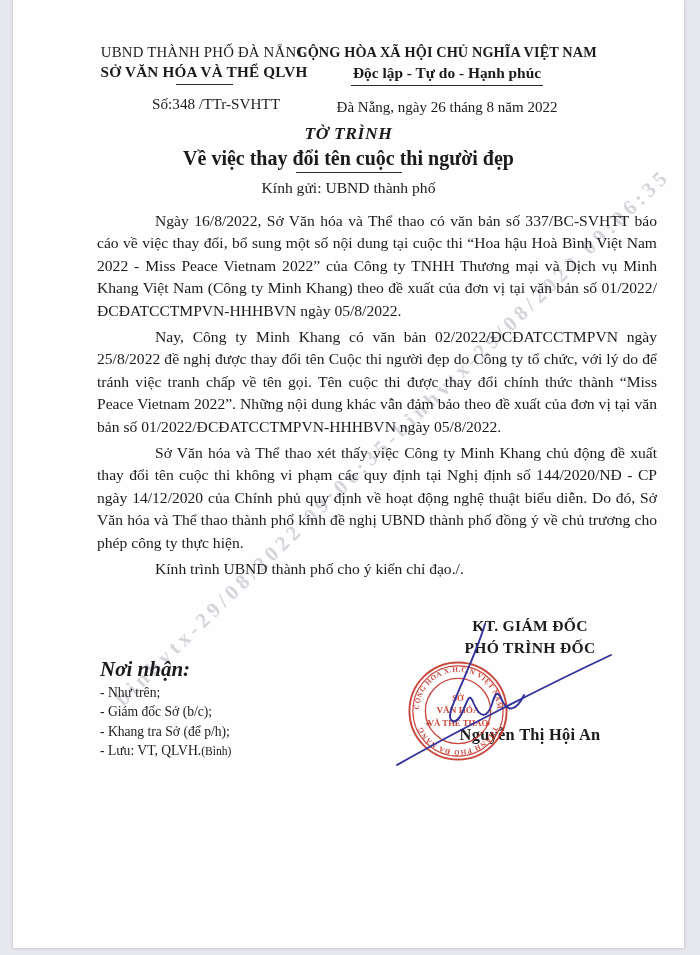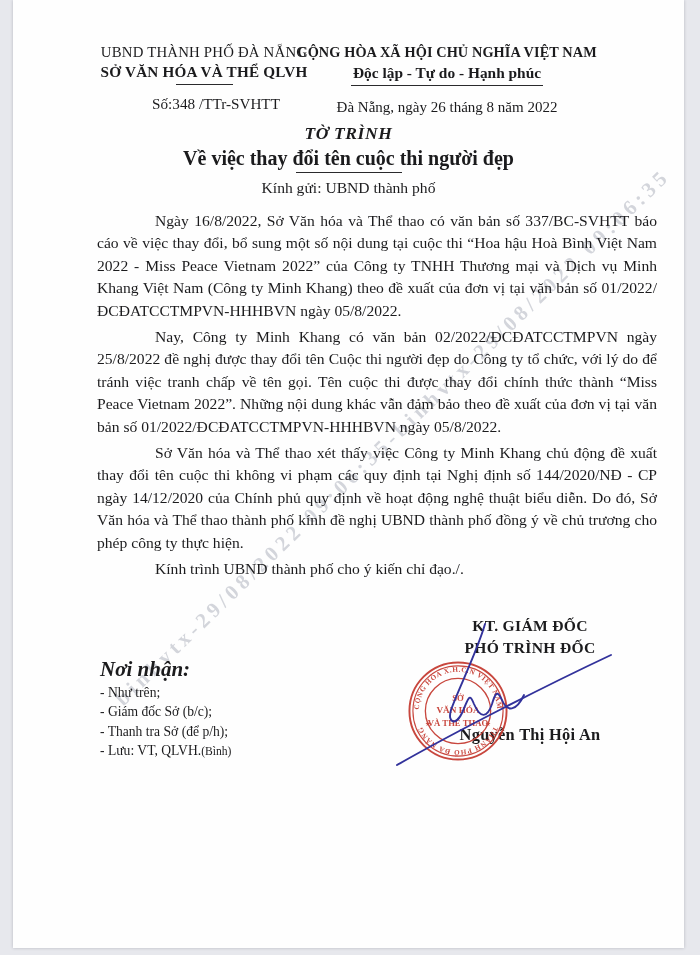--- a/index.html
+++ b/index.html
@@ -93,21 +93,21 @@
       <p>Ngày 16/8/2022, Sở Văn hóa và Thể thao có văn bản số 337/BC-SVHTT báo cáo về việc thay đổi, bổ sung một số nội dung tại cuộc thi “Hoa hậu Hoà Bình Việt Nam 2022 - Miss Peace Vietnam 2022” của Công ty TNHH Thương mại và Dịch vụ Minh Khang Việt Nam (Công ty Minh Khang) theo đề xuất của đơn vị tại văn bản số 01/2022/ĐCĐATCCTMPVN-HHHBVN ngày 05/8/2022.</p>
       <p>Nay, Công ty Minh Khang có văn bản 02/2022/ĐCĐATCCTMPVN ngày 25/8/2022 đề nghị được thay đổi tên Cuộc thi người đẹp do Công ty tổ chức, với lý do để tránh việc tranh chấp về tên gọi. Tên cuộc thi được thay đổi chính thức thành “Miss Peace Vietnam 2022”. Những nội dung khác vẫn đảm bảo theo đề xuất của đơn vị tại văn bản số 01/2022/ĐCĐATCCTMPVN-HHHBVN ngày 05/8/2022.</p>
       <p>Sở Văn hóa và Thể thao xét thấy việc Công ty Minh Khang chủ động đề xuất thay đổi tên cuộc thi không vi phạm các quy định tại Nghị định số 144/2020/NĐ - CP ngày 14/12/2020 của Chính phủ quy định về hoạt động nghệ thuật biểu diễn. Do đó, Sở Văn hóa và Thể thao thành phố kính đề nghị UBND thành phố đồng ý về chủ trương cho phép công ty thực hiện.</p>
       <p class="closing">Kính trình UBND thành phố cho ý kiến chỉ đạo./.</p>
     </div>
 
     <div class="recipients">
       <div class="label">Nơi nhận:</div>
       <div>- Như trên;</div>
       <div>- Giám đốc Sở (b/c);</div>
-      <div>- Thanh tra Sở (để p/h);</div>
+      <div>- Khang tra Sở (để p/h);</div>
       <div><span>- Lưu: VT, QLVH.</span><span class="note">(Bình)</span></div>
     </div>
 
     <div class="sig-block">
       <div class="t">KT. GIÁM ĐỐC</div>
       <div class="t">PHÓ TRÌNH ĐỐC</div>
       <div class="signer">Nguyễn Thị Hội An</div>
     </div>
 
   </div>

